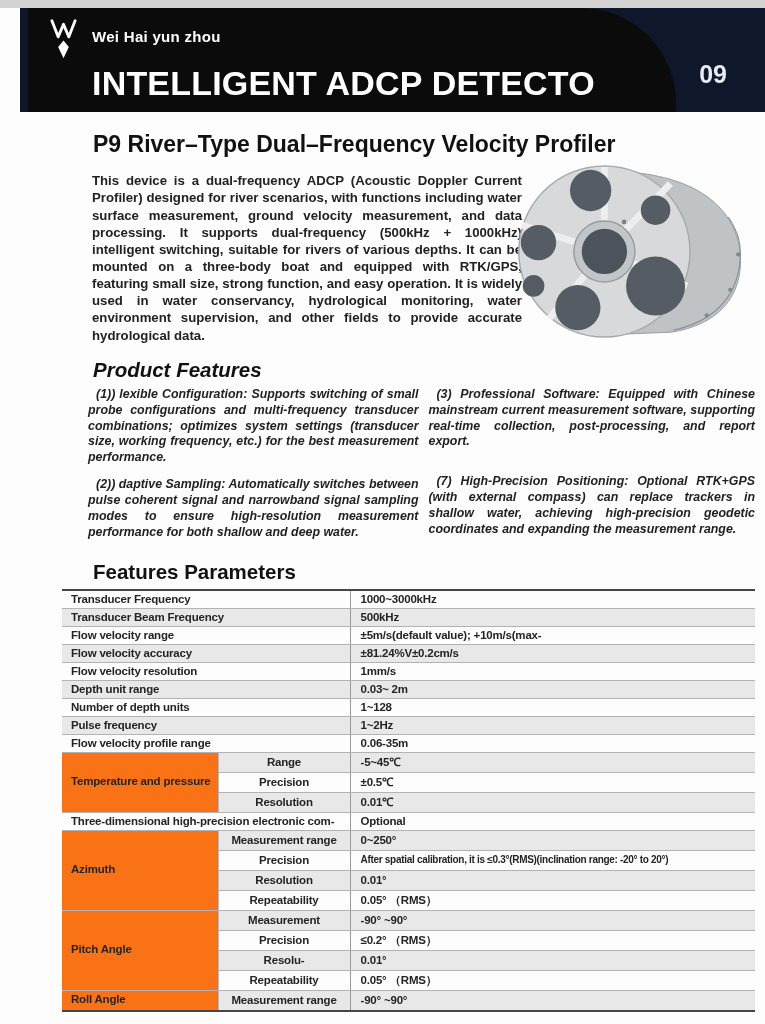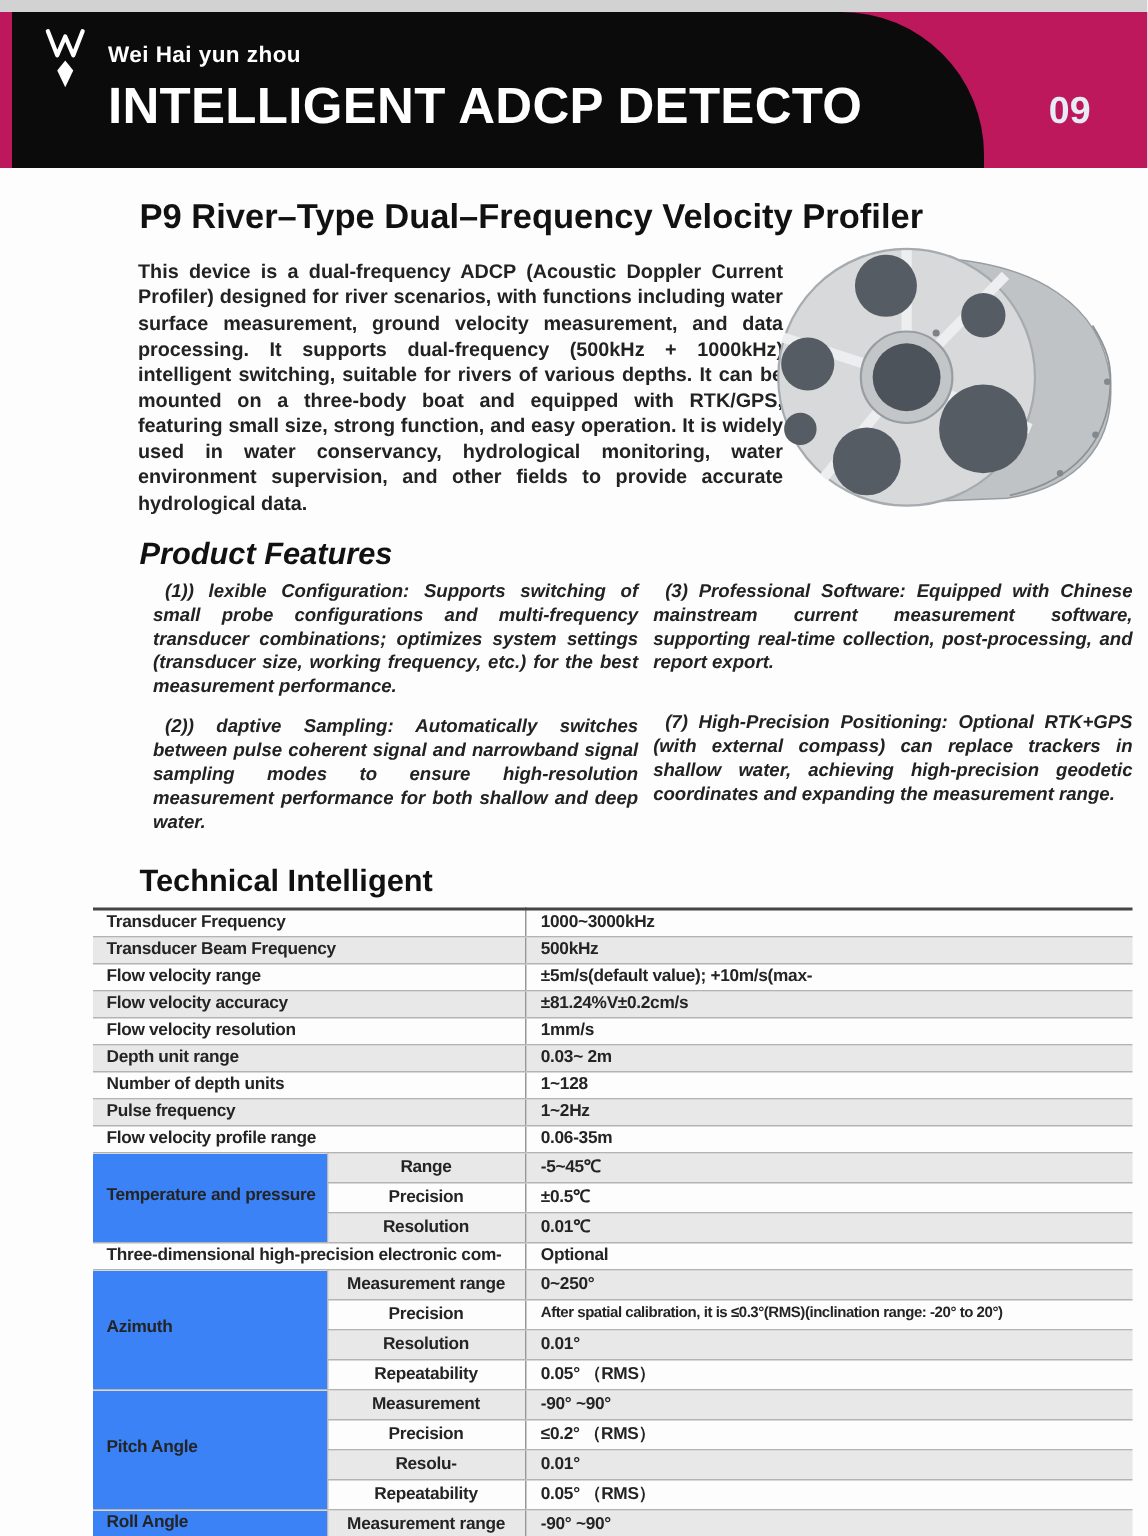--- a/index.html
+++ b/index.html
@@ -7,34 +7,34 @@
     width:765px; height:1024px;
     background:#fdfdfd;
     font-family:"Liberation Sans", sans-serif;
     color:#1c1c1c;
     position:relative;
     overflow:hidden;
   }
   .top-strip { height:8px; background:#d2d2d2; width:100%; }
 
   
-  .header { position:relative; height:104px; background:#be185d; }
+  .header { position:relative; height:104px; background:#0f172a;margin-left:20px; }
   .header-black {
     position:absolute; left:8px; top:0;
     width:648px; height:104px;
     background:#0b0b0c;
     border-top-right-radius:95px;
   }
   .logo { position:absolute; left:30px; top:11px; }
   .brand-name {
     position:absolute; left:72px; top:20px;
     color:#ffffff; font-size:15px; font-weight:700; letter-spacing:0.3px;
   }
   .header-title {
-    position:absolute; left:72px; top:44px;
+    position:absolute; left:72px; top:56px;
     color:#ffffff; font-size:34px; font-weight:700; letter-spacing:0.2px;
     white-space:nowrap;
   }
   .page-number {
     position:absolute; right:38px; top:52px;
     color:#e6ebf4; font-size:25px; font-weight:700;text-align:center;
   }
 
   
   .content { padding:0 10px 0 62px; position:relative; }
@@ -54,21 +54,21 @@
     width:430px;
     font-size:13.2px; font-weight:600; line-height:1.3;
     text-align:justify; color:#222;
   }
 
   .features { margin-top:14px;font-style:italic; }
   .features h2, .params h2 {
     margin:6px 0 5px 31px;
     font-size:20.5px; font-weight:700; color:#111;
   }
-  .feature-cols { display:flex; gap:10px; margin-left:40px; }
+  .feature-cols { display:flex; gap:10px; margin-left:26px; }
   .feature-col { width:334px; }
   .feature-col.right { width:330px; }
   .feature-item {
     margin:0 0 11px 0;
     font-size:12.4px; font-weight:600; line-height:1.28;
     text-align:justify; text-indent:8px; color:#222;
   }
   .feature-col.right .feature-item:first-child { margin-bottom:24px; }
 
   
@@ -90,21 +90,21 @@
     white-space:nowrap; overflow:hidden;
     color:#242424;
   }
   td.label-cell { padding:0 2px 0 9px; }
   td.sub-cell   { text-align:center; border-left:1px solid #b9b9b9; }
   td.value-cell { padding:0 2px 0 10px; border-left:1px solid #979797; }
   td.value-cell.long { font-size:10px; letter-spacing:-0.3px; }
   td.group-cell {
     padding:0 2px 0 9px; vertical-align:middle;
     line-height:1.2; white-space:normal;
-    background:#3b82f6;
+    background:#f97316;
   }
   tr.alt td.label-cell, tr.alt td.sub-cell, tr.alt td.value-cell { background:#e8e8e8; }
 </style>
 </head>
 <body>
 
 <div class="top-strip"></div>
 
 <header class="header">
   <div class="header-black"></div>
@@ -158,21 +158,21 @@
         <p class="feature-item">(2)) daptive Sampling: Automatically switches between pulse coherent signal and narrowband signal sampling modes to ensure high-resolution measurement performance for both shallow and deep water.</p>
       </div>
       <div class="feature-col right">
         <p class="feature-item">(3)  Professional Software: Equipped with Chinese mainstream current measurement software, supporting real-time collection, post-processing, and report export.</p>
         <p class="feature-item">(7)  High-Precision Positioning: Optional RTK+GPS (with external compass) can replace trackers in shallow water, achieving high-precision geodetic coordinates and expanding the measurement range.</p>
       </div>
     </div>
   </section>
 
   <section class="params">
-    <h2>Technical Intelligent</h2>
+    <h2>Features Parameters</h2>
     <table class="param-table">
       <colgroup>
           <col class="c-group">
           <col class="c-sub">
           <col class="c-val">
         </colgroup>
       <tbody>
           <tr>
             <td class="label-cell" colspan="2">Transducer Frequency</td>
             <td class="value-cell">1000~3000kHz</td>

